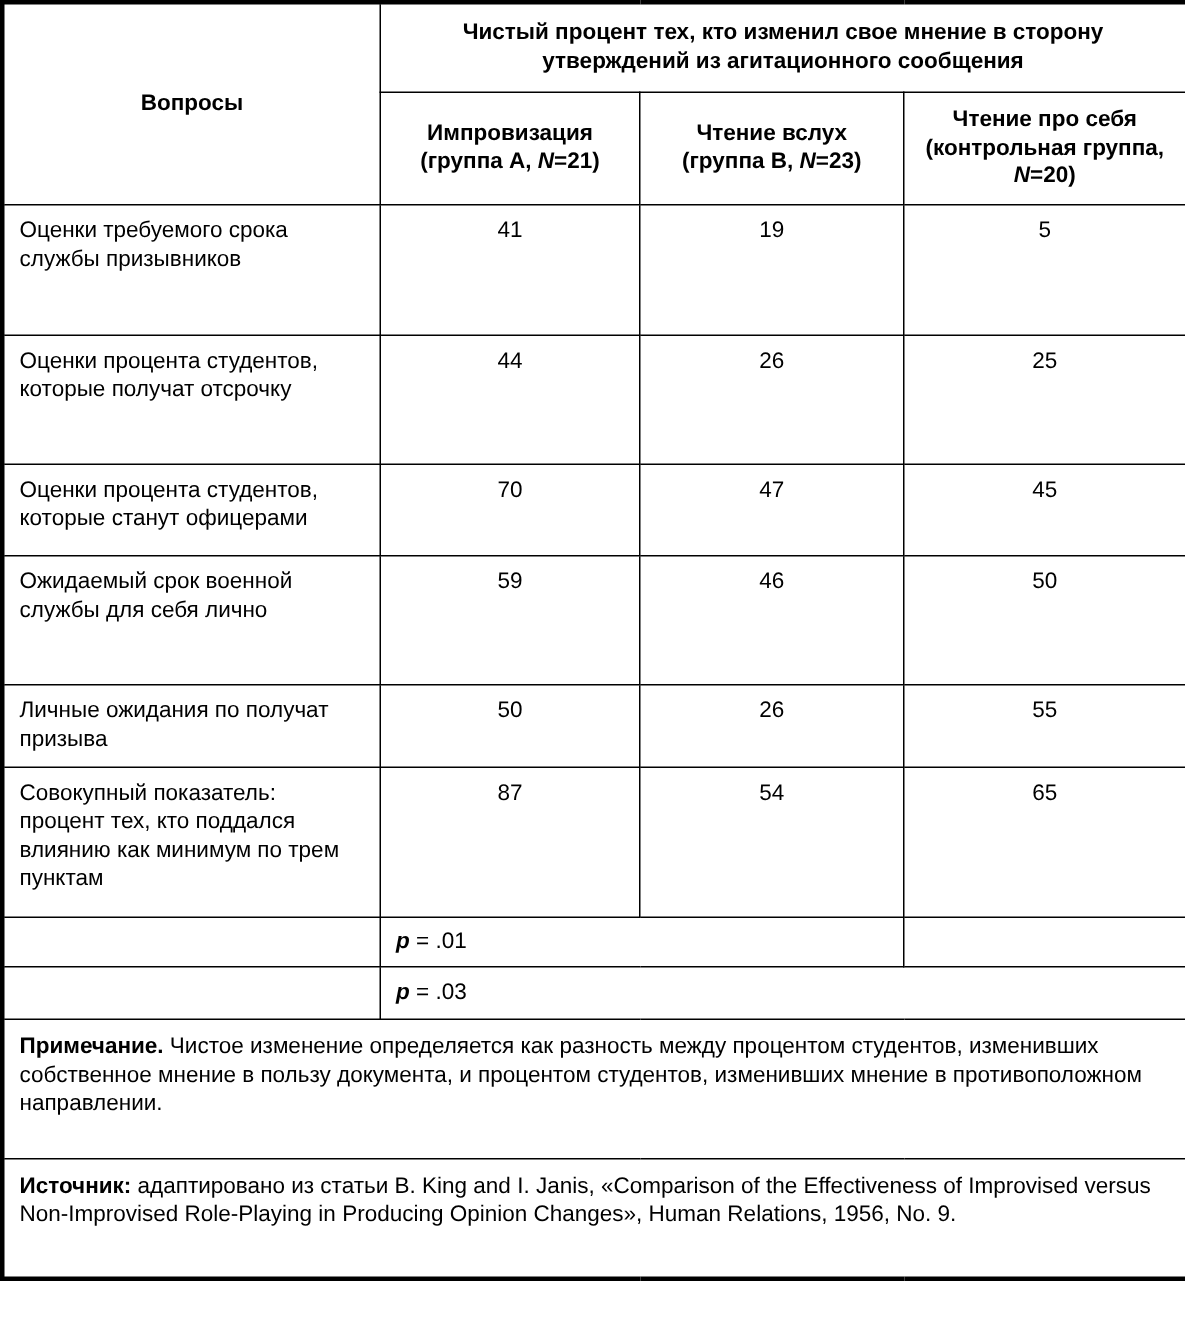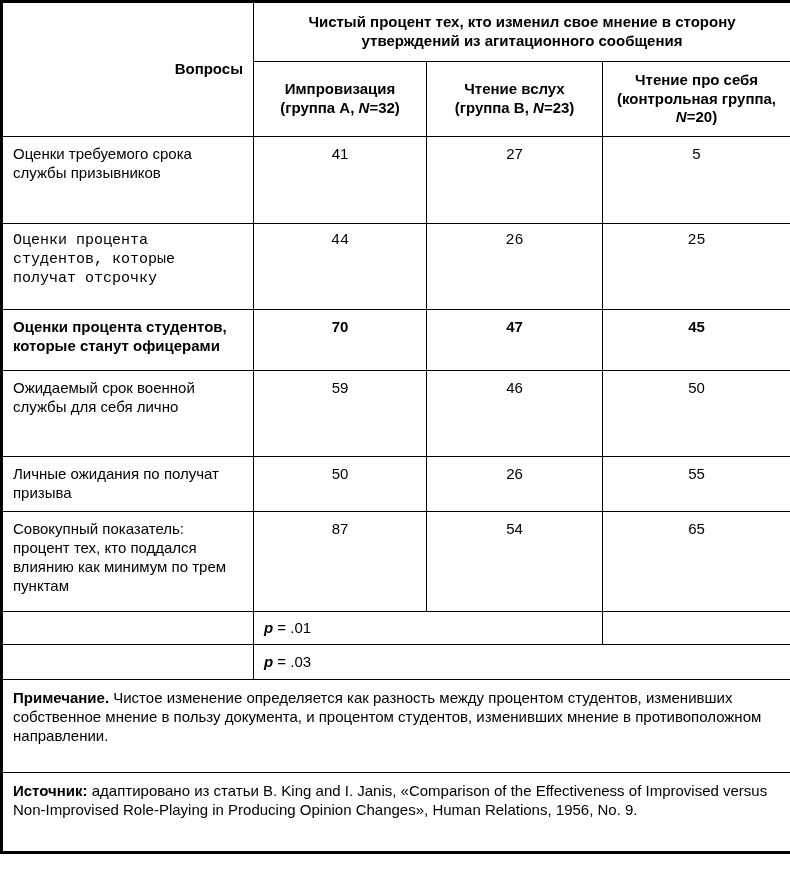--- a/index.html
+++ b/index.html
@@ -16,21 +16,21 @@
     border: 3px solid #000;
   }
   th, td {
     border: 1.5px solid #000;
     font-size: 15px;
     line-height: 1.26;
     vertical-align: top;
   }
   th { font-weight: bold; }
   .questions-head {
-    text-align: right;
+    text-align: center;
     vertical-align: middle;
     padding: 4px 10px;
   }
   .span-head {
     text-align: center;
     vertical-align: middle;
     padding: 8px 24px;
   }
   .col-head {
     text-align: center;
@@ -70,38 +70,38 @@
     <col style="width:176px">
     <col style="width:189px">
   </colgroup>
 
   <tbody>
       <tr style="height:60px;">
     <th class="questions-head" rowspan="2">Вопросы</th>
     <th class="span-head" colspan="3">Чистый процент тех, кто изменил свое мнение в сторону утверждений из агитационного сообщения</th>
   </tr>
   <tr style="height:75px;">
-    <th class="col-head"><span>Импровизация</span><br><span>(группа А, </span><i class="ni">N</i><span>=32)</span></th>
+    <th class="col-head"><span>Импровизация</span><br><span>(группа А, </span><i class="ni">N</i><span>=21)</span></th>
     <th class="col-head"><span>Чтение вслух</span><br><span>(группа В, </span><i class="ni">N</i><span>=23)</span></th>
     <th class="col-head"><span>Чтение про себя</span><br><span>(контрольная группа, </span><i class="ni">N</i><span>=20)</span></th>
   </tr>
 
   <tr style="height:87px;">
     <td class="q">Оценки требуемого срока службы призывников</td>
     <td class="v">41</td>
-    <td class="v">27</td>
+    <td class="v">19</td>
     <td class="v">5</td>
   </tr>
-  <tr style="height:86px;font-family:Liberation Mono, monospace;">
+  <tr style="height:86px;">
     <td class="q">Оценки процента студентов, которые получат отсрочку</td>
     <td class="v">44</td>
     <td class="v">26</td>
     <td class="v">25</td>
   </tr>
-  <tr style="height:61px;font-weight:bold;">
+  <tr style="height:61px;">
     <td class="q">Оценки процента студентов, которые станут офицерами</td>
     <td class="v">70</td>
     <td class="v">47</td>
     <td class="v">45</td>
   </tr>
   <tr style="height:86px;">
     <td class="q">Ожидаемый срок военной службы для себя лично</td>
     <td class="v">59</td>
     <td class="v">46</td>
     <td class="v">50</td>

